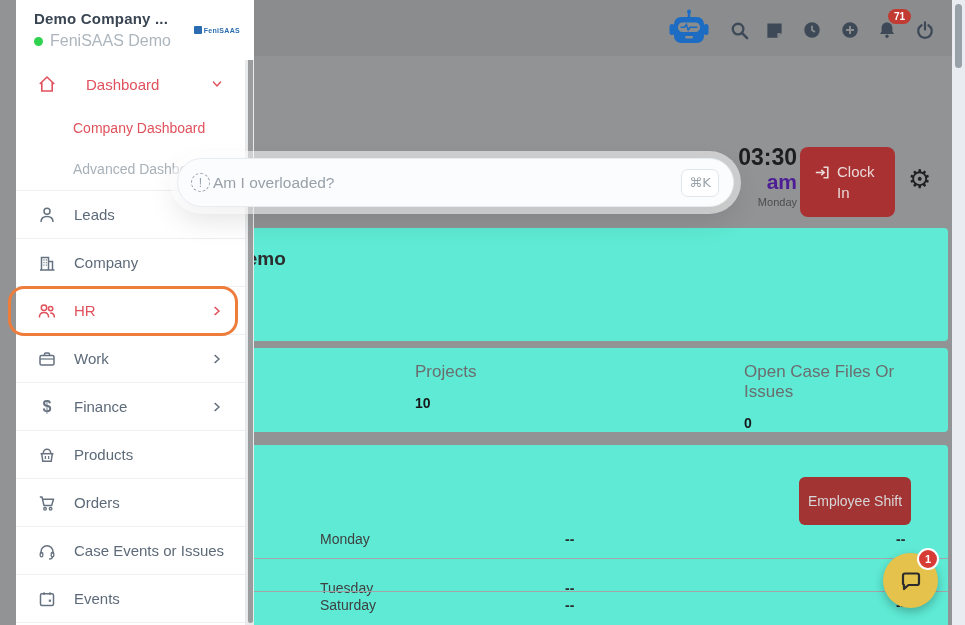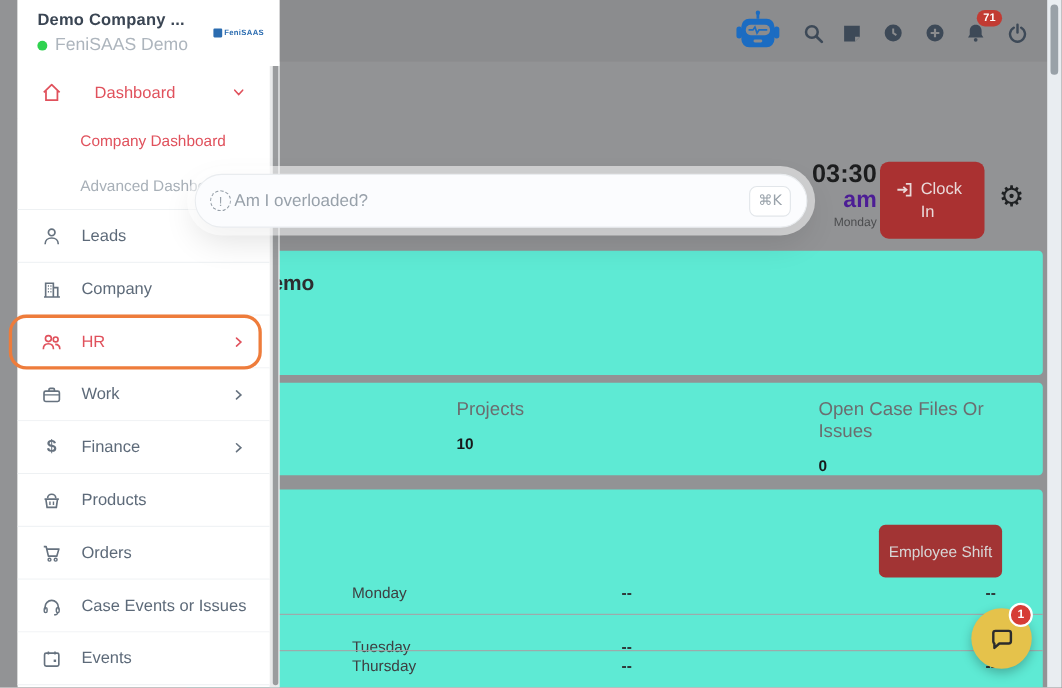--- a/index.html
+++ b/index.html
@@ -178,21 +178,21 @@
   <div class="card card-shifts">
     <button class="btn-employee-shift">Employee Shift</button>
     <span class="shift-day row-1">Monday</span>
     <span class="shift-mid row-1">--</span>
     <span class="shift-right row-1">--</span>
     <div class="shift-sep sep-1"></div>
     <span class="shift-day row-2">Tuesday</span>
     <span class="shift-mid row-2">--</span>
     <span class="shift-right row-2">--</span>
     <div class="shift-sep sep-2"></div>
-    <span class="shift-day row-3">Thursday</span>
+    <span class="shift-day row-3">Saturday</span>
     <span class="shift-mid row-3">--</span>
     <span class="shift-right row-3">--</span>
   </div>
 
   <div class="sidebar">
     <div class="side-scroll-track">
       <div class="side-scroll-thumb"></div>
     </div>
 
     <div class="company">

